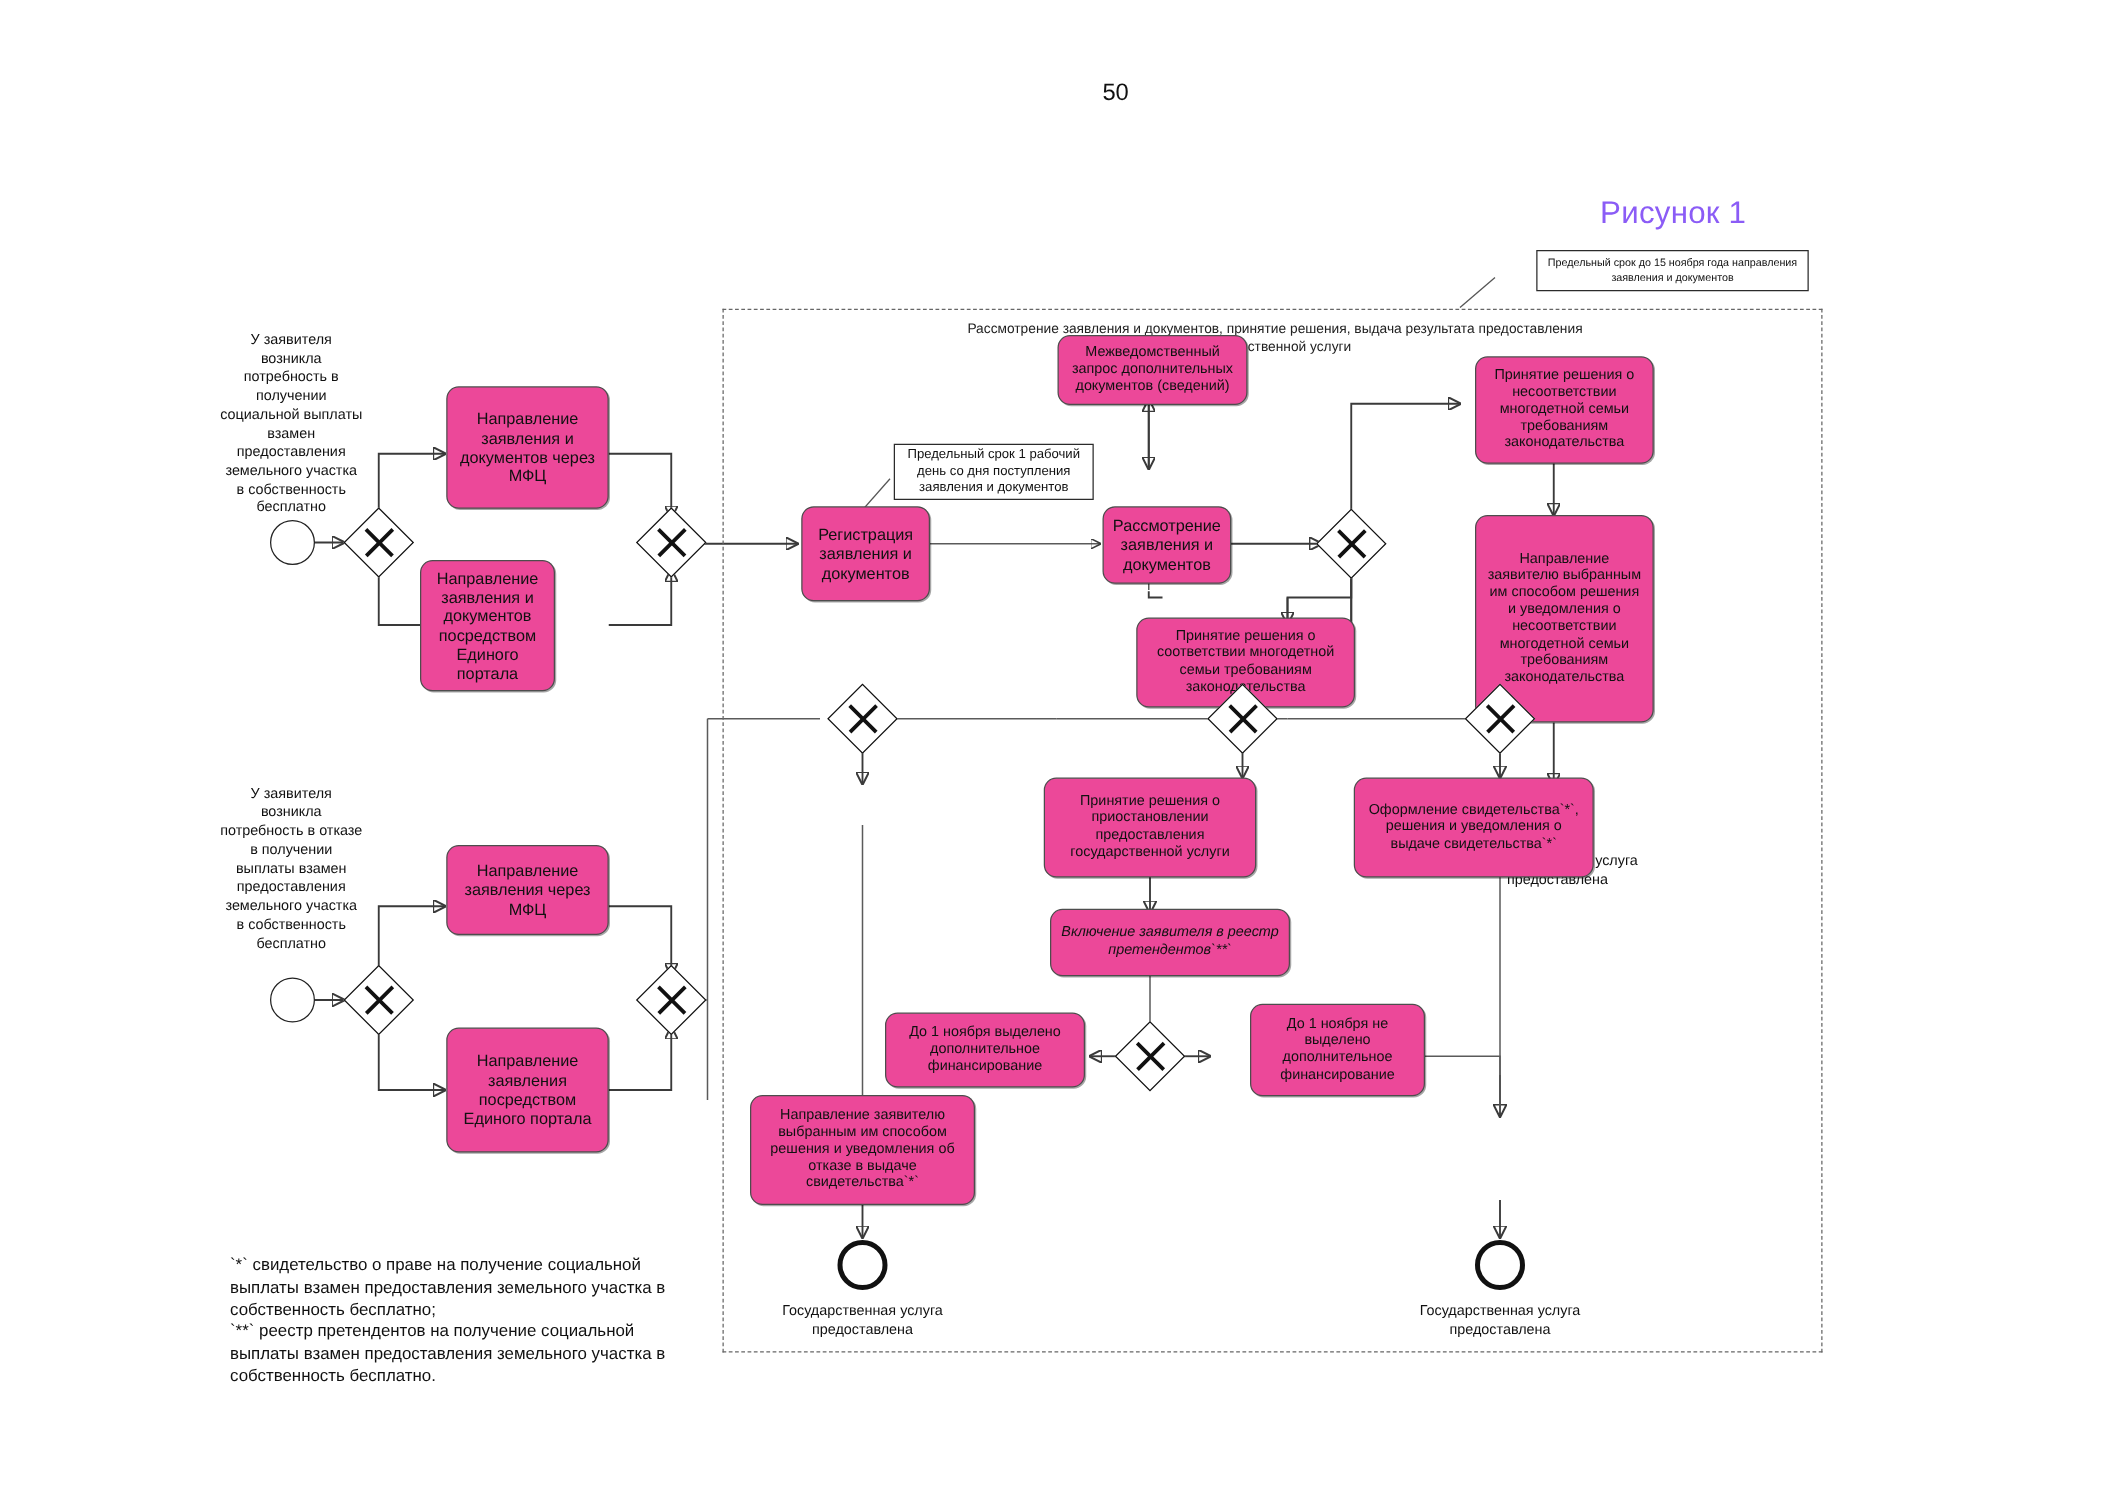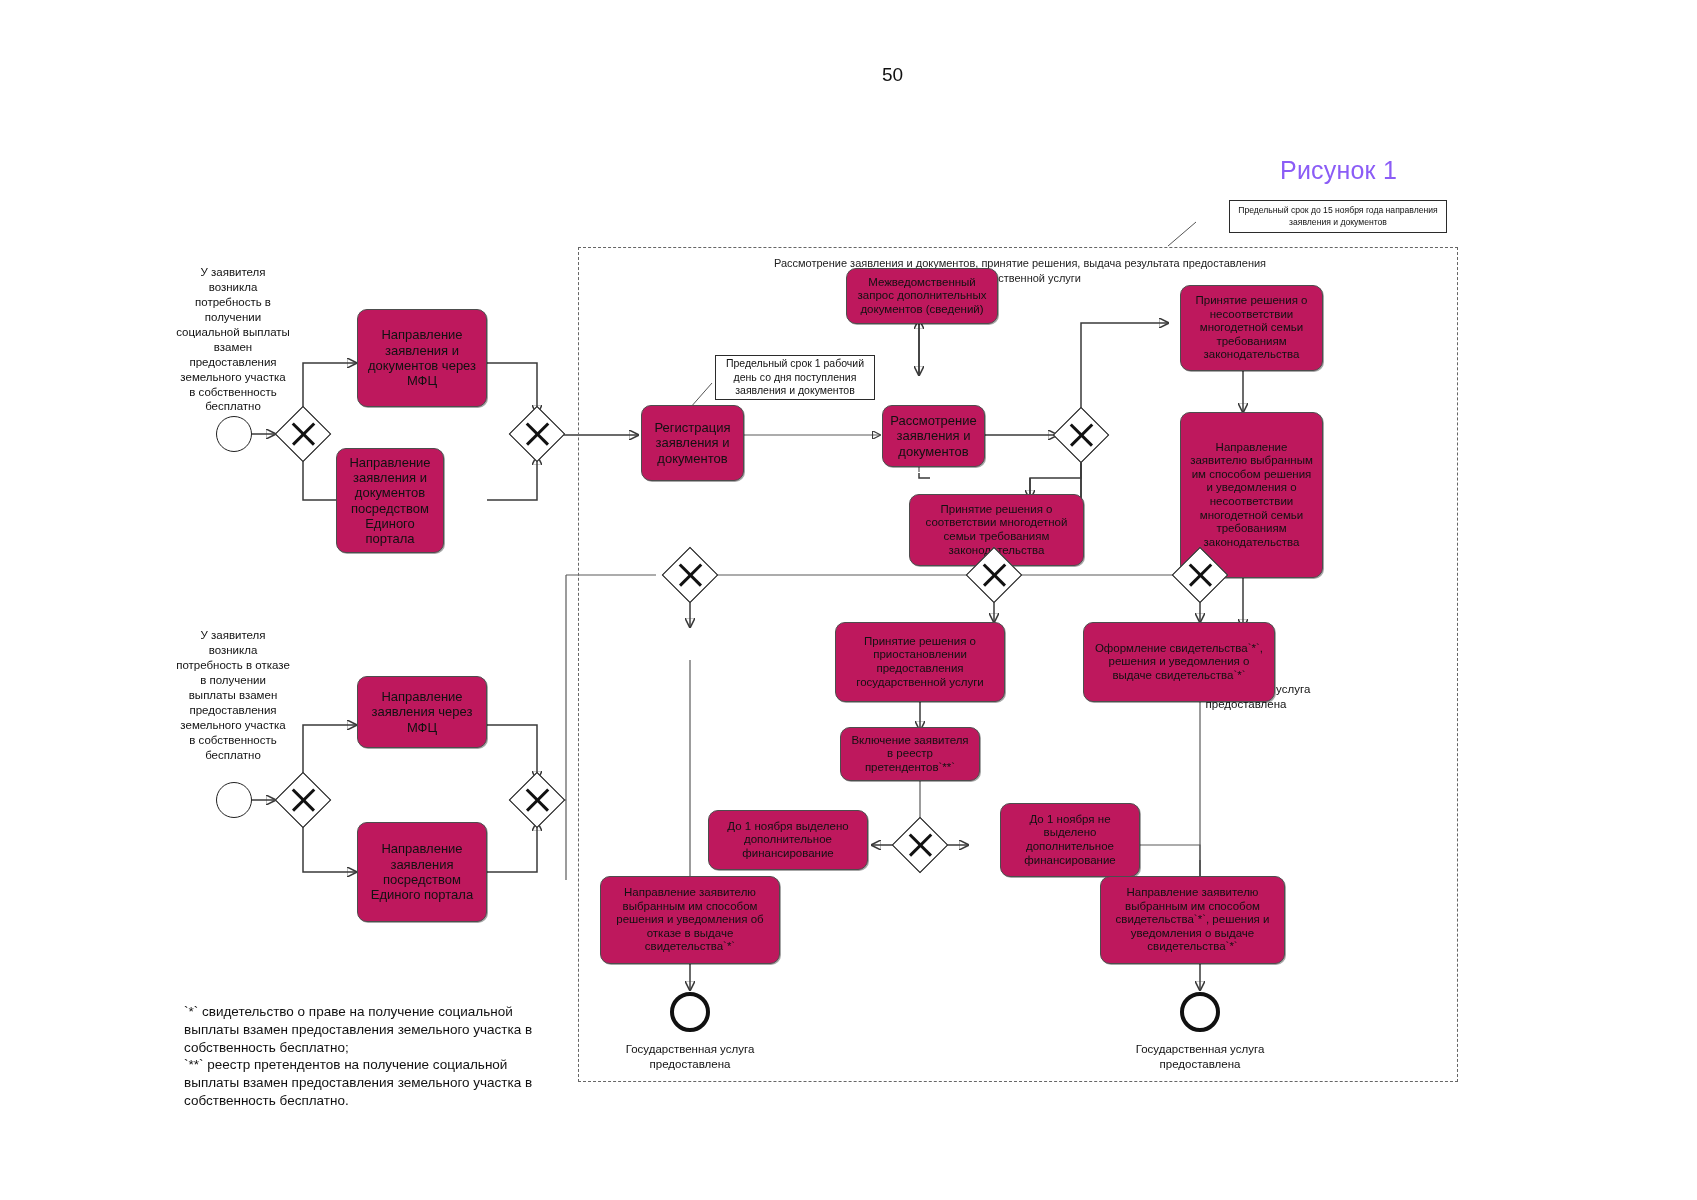--- a/index.html
+++ b/index.html
@@ -7,21 +7,21 @@
   #stage{position:absolute;left:0;top:0;width:1697px;height:1200px;overflow:hidden;}
 
   .page-num{position:absolute;left:0;top:64px;width:1697px;text-align:center;font-size:19px;color:#111;padding-left:44px;}
   .fig-title{position:absolute;right:300px;top:156px;font-size:25px;color:#8b5cf6;letter-spacing:.2px;}
 
   
   .pool{position:absolute;border:1px dashed #666;box-sizing:border-box;}
   .pool-label{position:absolute;text-align:center;font-size:11px;line-height:1.35;color:#222;}
 
   
-  .task{position:absolute;box-sizing:border-box;border:1px solid #4d4d4d;border-radius:10px;background:#be185d;
+  .task{position:absolute;box-sizing:border-box;border:1px solid #4d4d4d;border-radius:10px;background:#ec4899;
         display:flex;align-items:center;justify-content:center;text-align:center;padding:3px 6px;
         font-size:13px;line-height:1.18;color:#111;box-shadow:1px 1px 0 rgba(0,0,0,.35);}
   .task.sm{font-size:11.5px;}
 
   
   .note{position:absolute;box-sizing:border-box;border:1px solid #2b2b2b;background:#fff;
         display:flex;align-items:center;justify-content:center;text-align:center;padding:2px 4px;
         font-size:10.5px;line-height:1.28;color:#111;}
   .note.tiny{font-size:8.6px;line-height:1.3;}
 
@@ -202,32 +202,31 @@
     </div>
   <div class="gw" style="left:1180px;top:555px;width:40px;height:40px;">
       <div class="d"></div>
       <div class="x1"></div>
       <div class="x2"></div>
     </div>
 
   <div class="task sm" style="left:835px;top:622px;width:170px;height:80px;">Принятие решения о приостановлении предоставления государственной услуги</div>
   <div class="task sm" style="left:1083px;top:622px;width:192px;height:80px;">Оформление свидетельства`*`, решения и уведомления о выдаче свидетельства`*`</div>
 
-  <div class="task sm" style="left:840px;top:727px;width:140px;height:54px;">Включение заявителя в реестр претендентов`**`</div>
+  <div class="task sm" style="left:840px;top:727px;width:192px;height:54px;font-style:italic;">Включение заявителя в реестр претендентов`**`</div>
 
   <div class="task sm" style="left:708px;top:810px;width:160px;height:60px;">До 1 ноября выделено дополнительное финансирование</div>
   <div class="gw" style="left:900px;top:825px;width:40px;height:40px;">
       <div class="d"></div>
       <div class="x1"></div>
       <div class="x2"></div>
     </div>
   <div class="task sm" style="left:1000px;top:803px;width:140px;height:74px;">До 1 ноября не выделено дополнительное финансирование</div>
 
   <div class="task sm" style="left:600px;top:876px;width:180px;height:88px;">Направление заявителю выбранным им способом решения и уведомления об отказе в выдаче свидетельства`*`</div>
-  <div class="task sm" style="left:1100px;top:876px;width:185px;height:88px;">Направление заявителю выбранным им способом свидетельства`*`, решения и уведомления о выдаче свидетельства`*`</div>
 
   <div class="evt end" style="left:670px;top:992px;width:40px;height:40px;"></div>
   <div class="endlabel" style="left:620px;top:1042px;width:140px;">Государственная услуга предоставлена</div>
 
   <div class="evt end" style="left:1180px;top:992px;width:40px;height:40px;"></div>
   <div class="endlabel" style="left:1130px;top:1042px;width:140px;">Государственная услуга предоставлена</div>
 
   <div class="anno" style="left:176px;top:628px;width:114px;">У заявителя возникла потребность в отказе в получении выплаты взамен предоставления земельного участка в собственность бесплатно</div>
   <div class="evt start" style="left:216px;top:782px;width:36px;height:36px;"></div>
   <div class="gw" style="left:283px;top:780px;width:40px;height:40px;">

